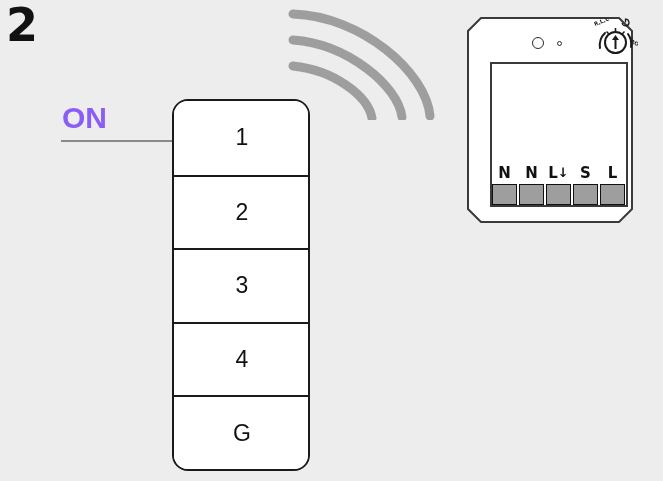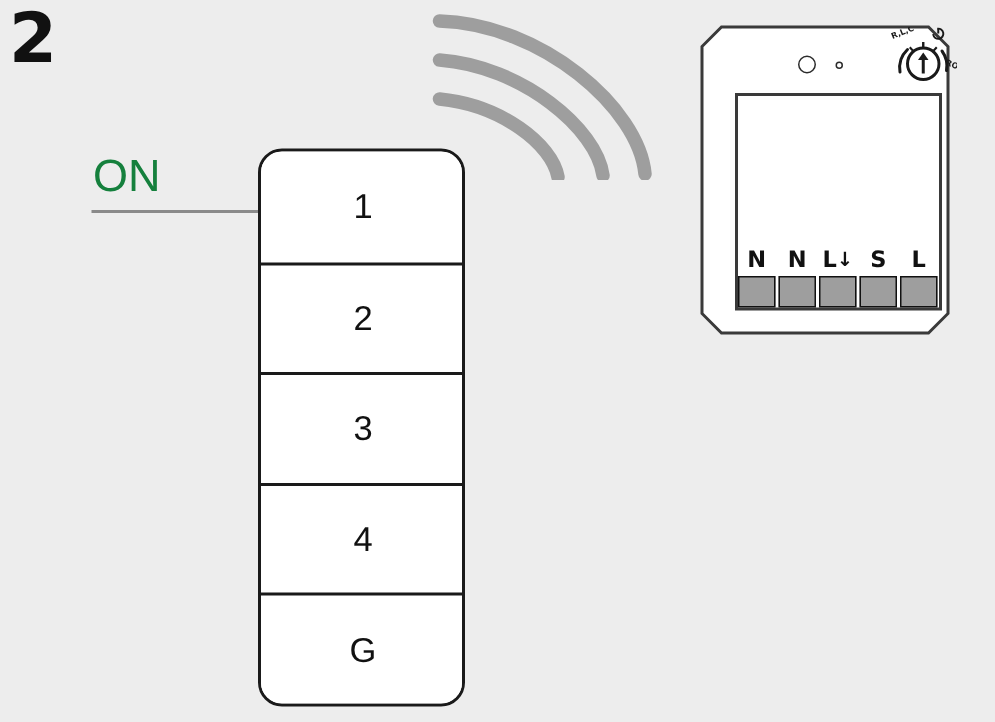--- a/index.html
+++ b/index.html
@@ -29,22 +29,22 @@
     letter-spacing: -1px;
   }
 
   
   #on-label {
     position: absolute;
     left: 62px;
     top: 103px;
     font-family: "Liberation Sans", sans-serif;
     font-size: 30px;
-    font-weight: 400;
-    color: #15803d;
+    font-weight: 700;
+    color: #8b5cf6;
     letter-spacing: 0px;
     line-height: 1;
   }
   #leader-line {
     position: absolute;
     left: 61px;
     top: 140px;
     width: 130px;
     height: 2px;
     background: #8a8a8a;

